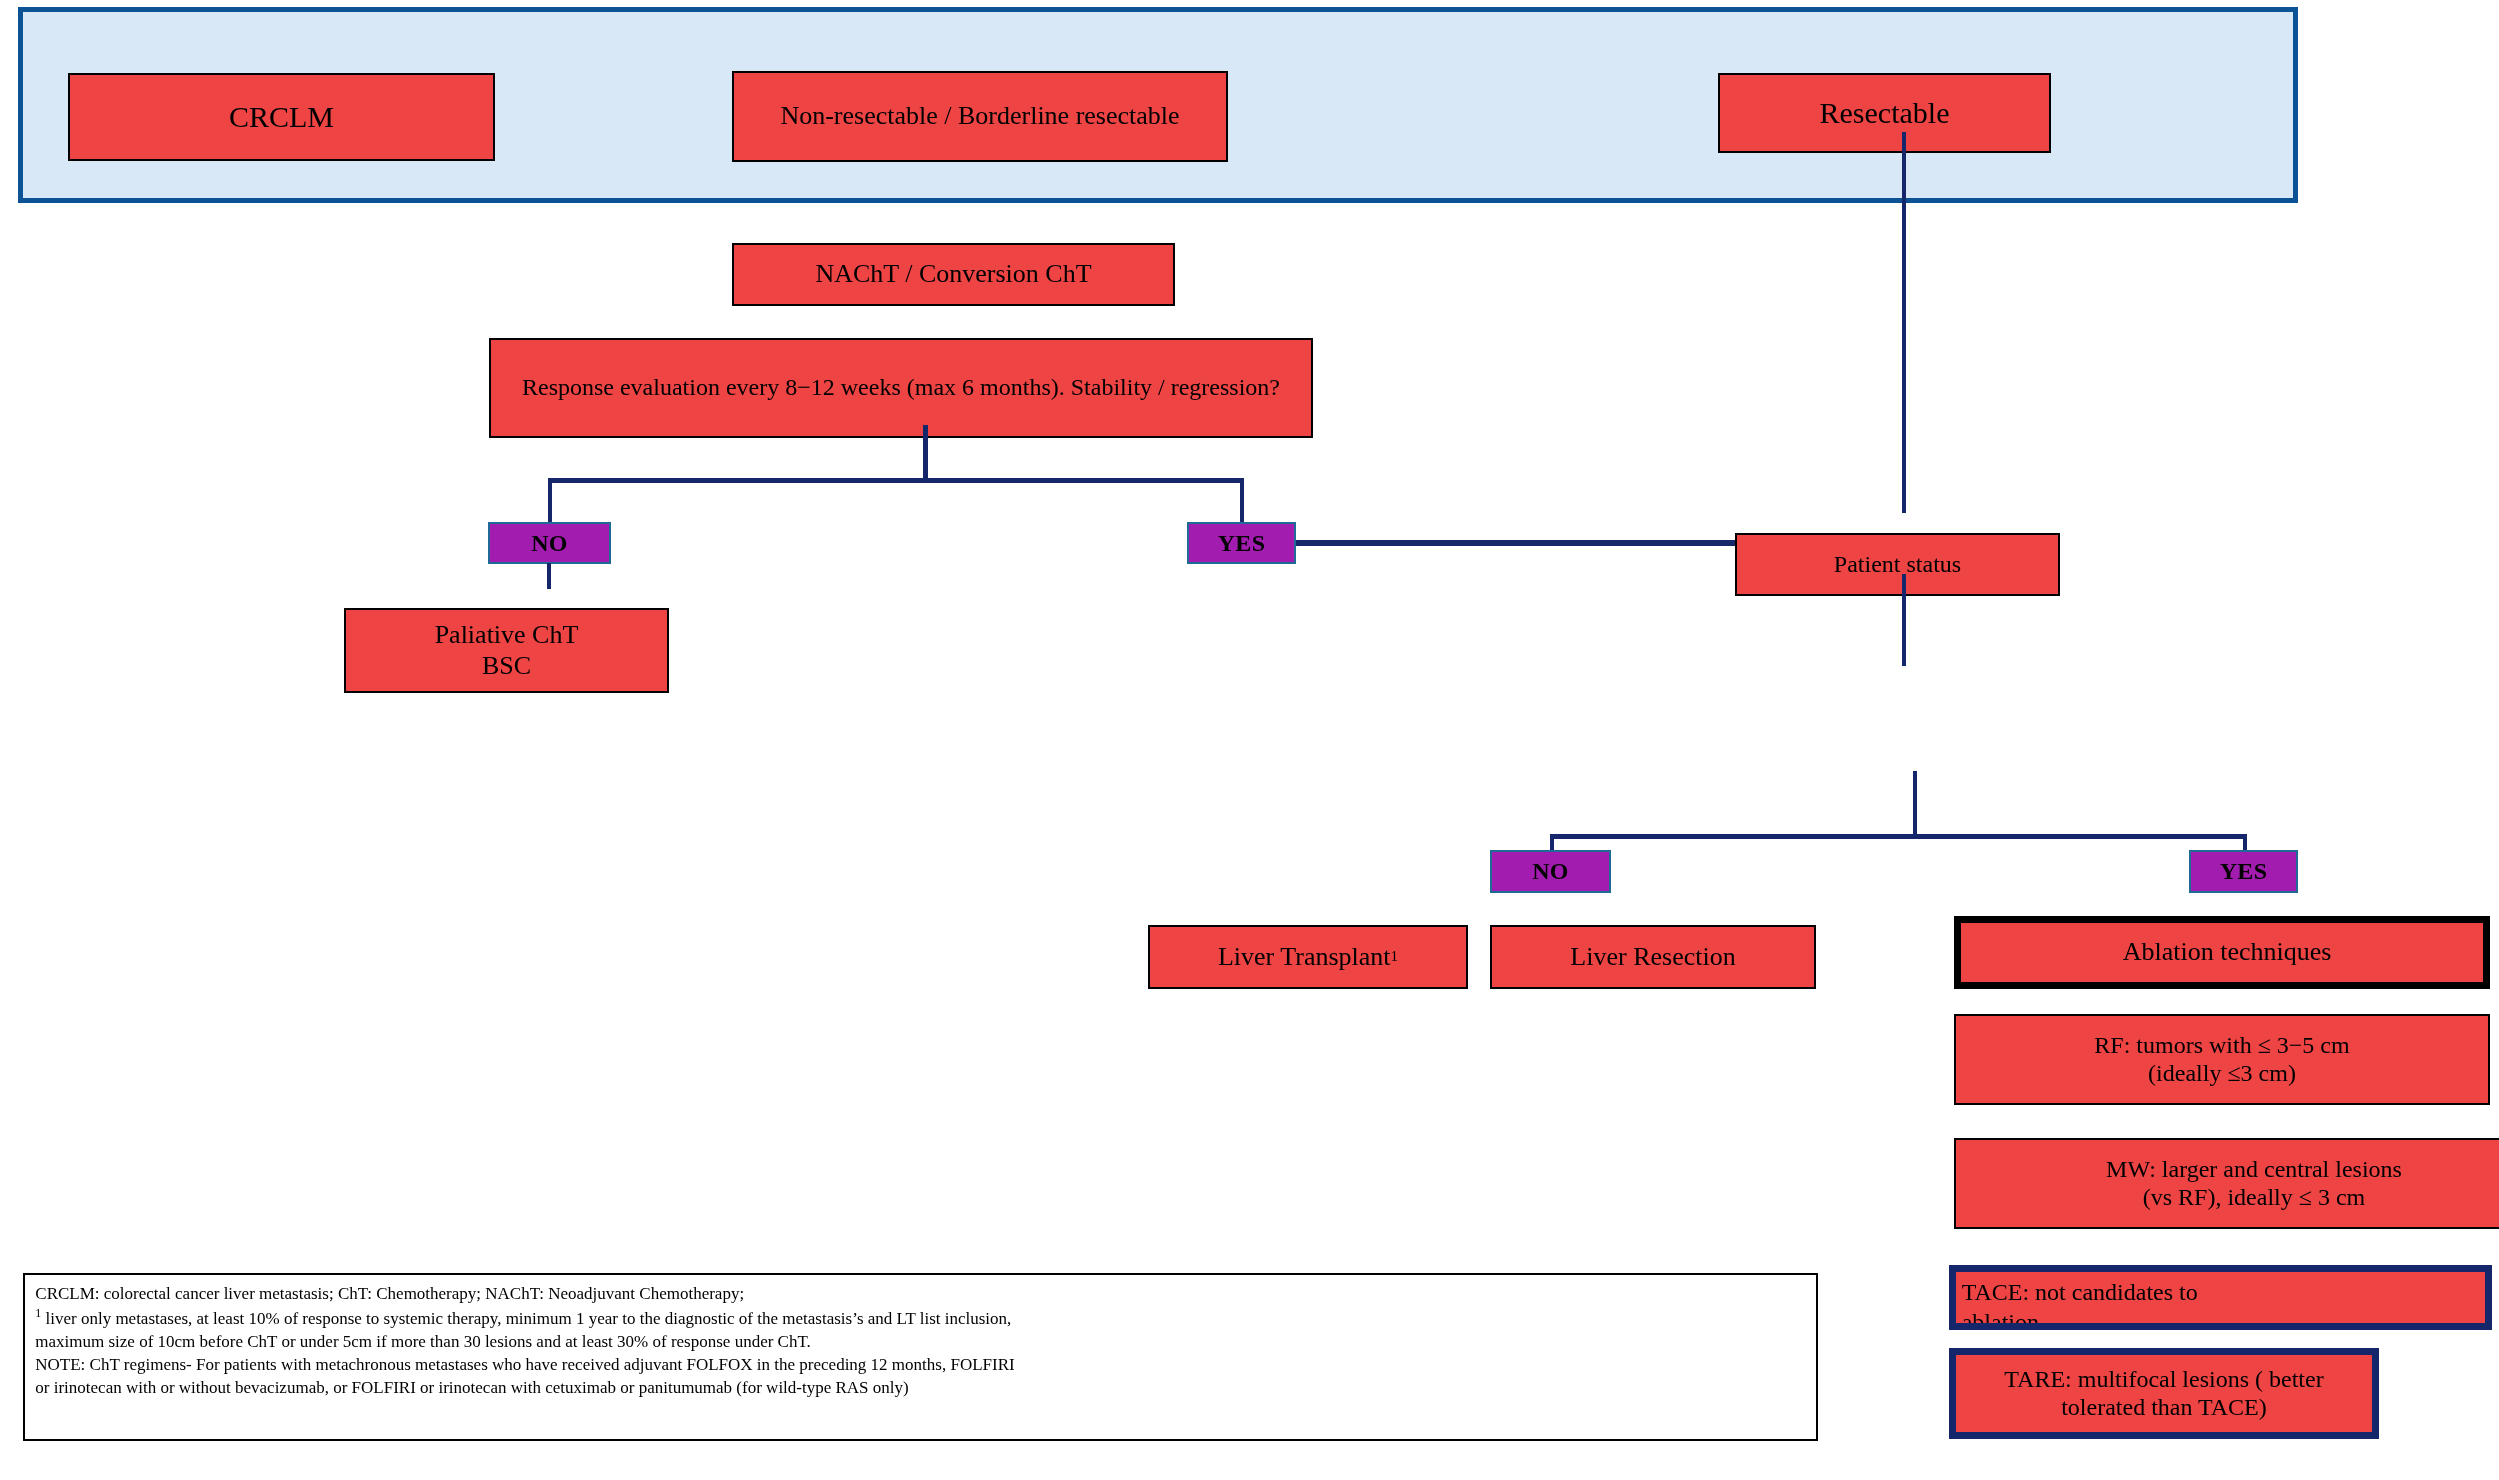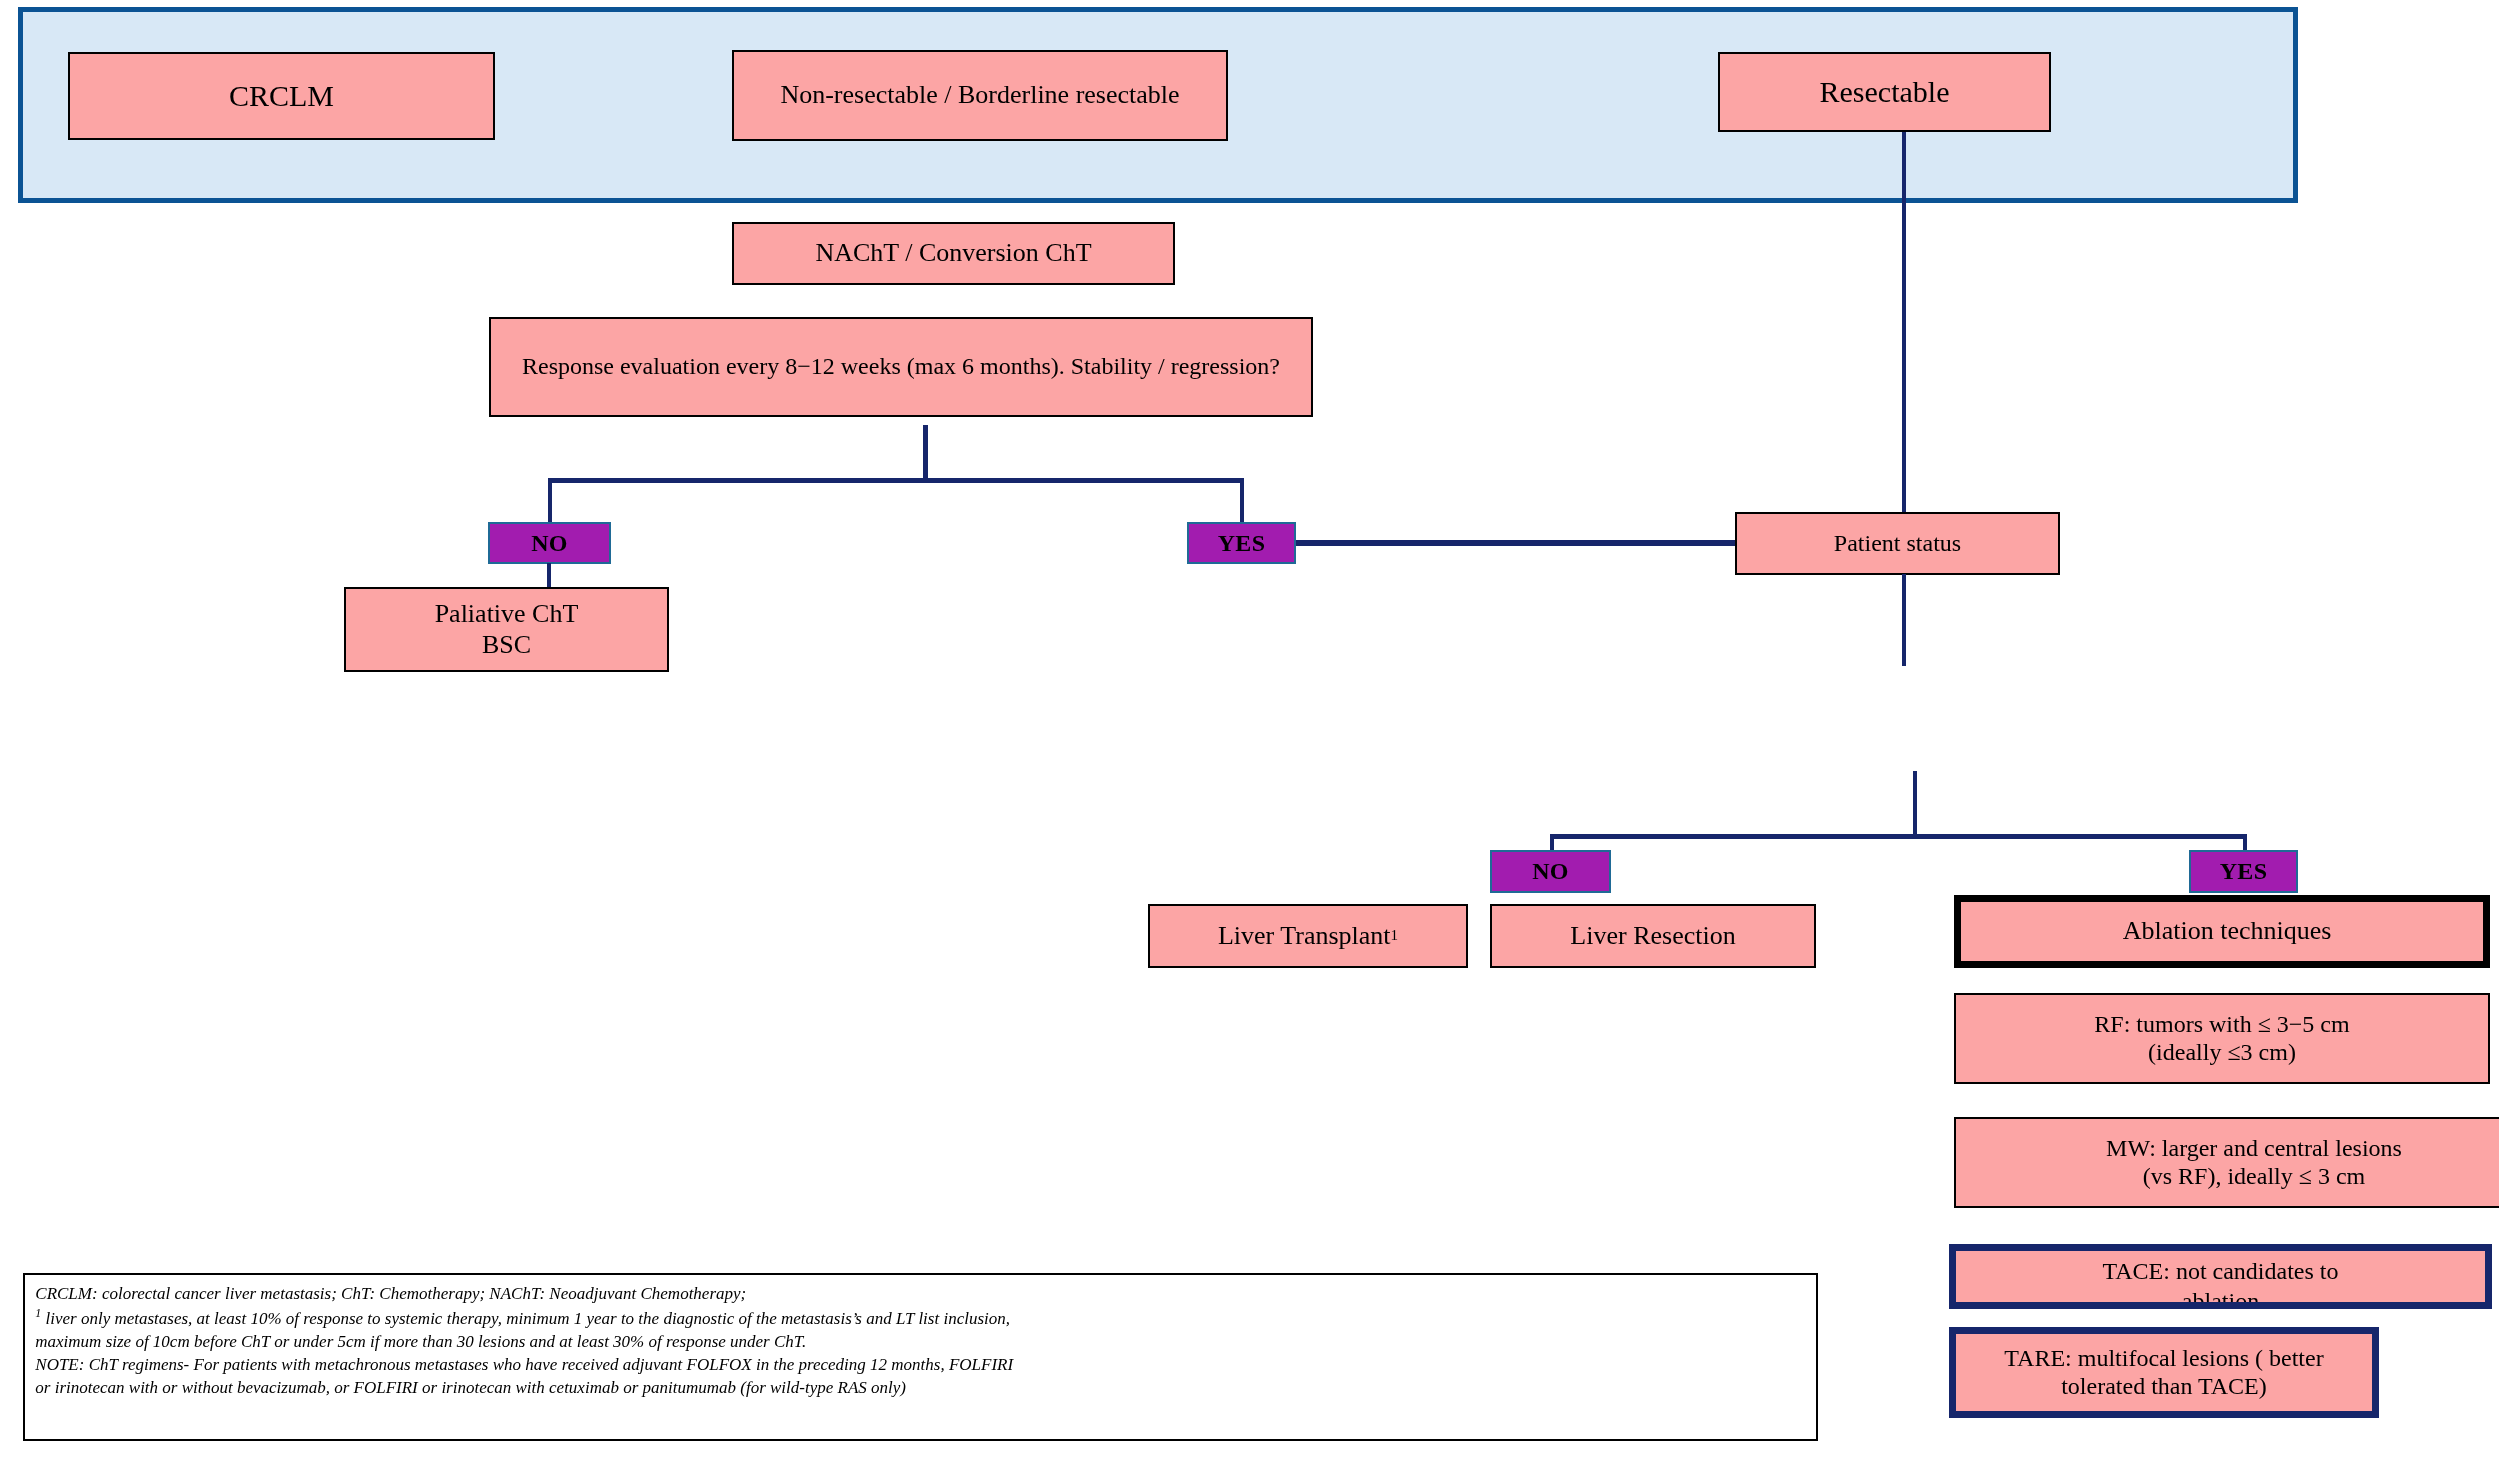--- a/index.html
+++ b/index.html
@@ -21,29 +21,30 @@
   .abs { position: absolute; box-sizing: border-box; }
 
   
   .band {
     background: #D8E8F6;
     border: 5.1px solid #0B5394;
   }
 
   
   .box {
-    background: #fca5a5;
+    background: #ef4444;
     border: 2.3px solid #000000;
     display: flex;
     align-items: center;
     justify-content: center;
-    text-align: center;
+    text-align: left;
     color: #000000;
     line-height: 1.16;
     padding: 2.3px 5.7px;
+    margin-top: 21px;
   }
 
   
   .box-thick {
     border-width: 7.4px;
     padding-left: 16px;
   }
 
   
   .box-navy {
@@ -79,21 +80,21 @@
   .legend sup { font-size: 0.70em; vertical-align: super; }
 
   
   .clip { overflow: hidden; align-items: flex-start; }
   .clip > span { display: block; width: 100%; margin-top: 2.3px; }
 
   
   .fs-xl  { font-size: 30px; }
   .fs-lg  { font-size: 26px; }
   .fs-md  { font-size: 24px; }
-  .fs-xs  { font-size: 17px; font-style: italic; }
+  .fs-xs  { font-size: 17px; }
 </style>
 </head>
 <body>
 
 <div id="stage">
 
   <div class="abs band" style="left:18px; top:6.8px; width:2280px; height:196px;"></div>
 
   <div class="abs box fs-xl" style="left:68px; top:52px; width:427px; height:88px;">CRCLM</div>
 

